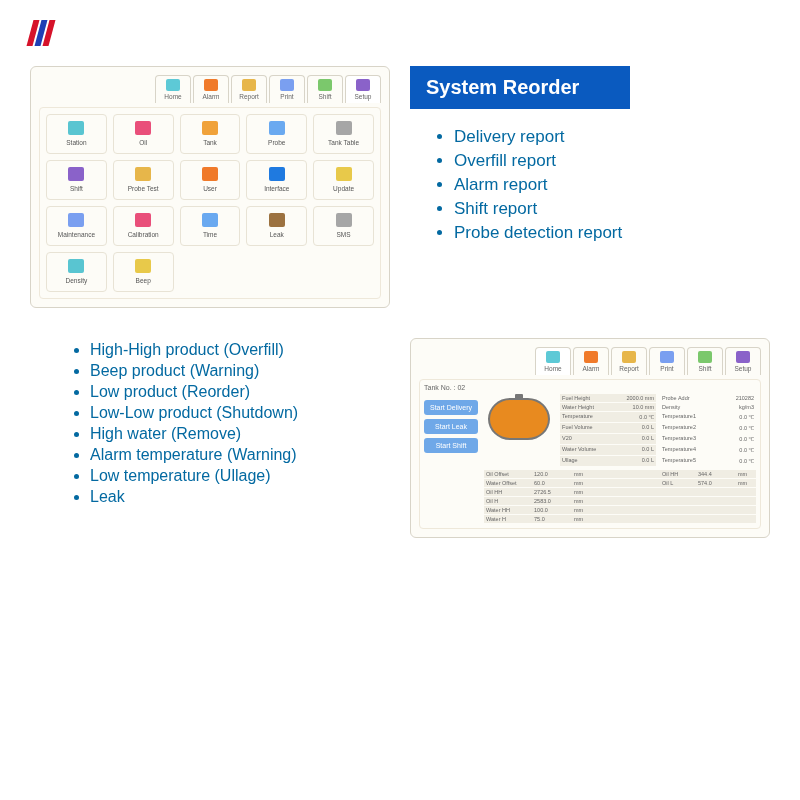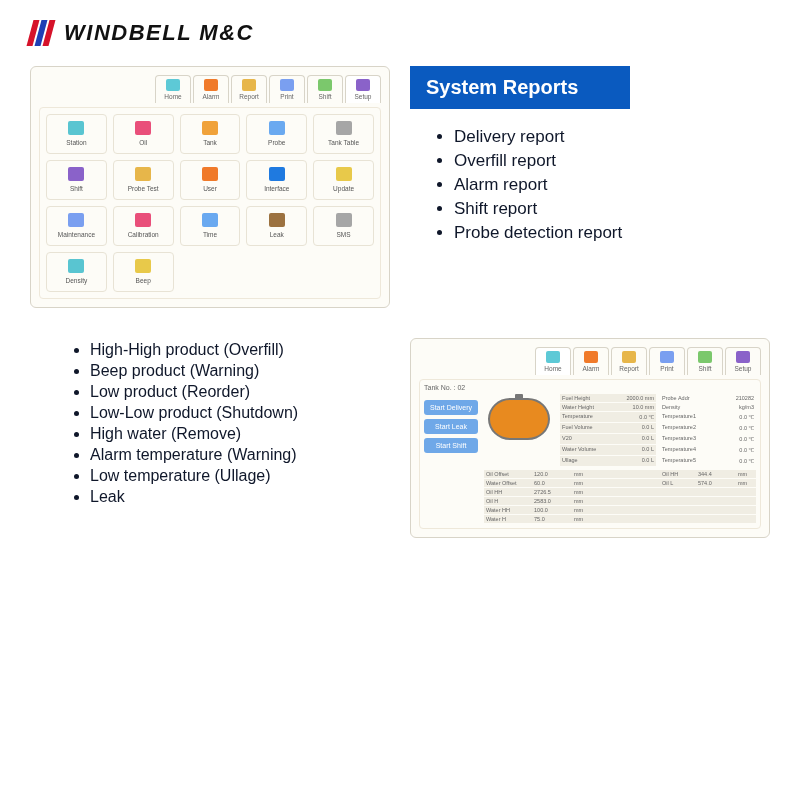--- a/index.html
+++ b/index.html
@@ -18,21 +18,21 @@
 .tab .ticon { display:block; width: 14px; height: 12px; margin: 0 auto 1px; border-radius: 2px; }
 .tab .tlabel { font-size: 6.5px; }
 
 .grid-tiles { background: #fdfcf7; border: 1px solid #eee8da; border-radius: 4px; padding: 6px; display: grid; grid-template-columns: repeat(5, 1fr); gap: 6px; }
 .tile { background: #fdfcf7; border: 1px solid #e8e3d5; border-radius: 4px; padding: 6px 2px; text-align: center; cursor: pointer; }
 .tile .ticon { display:block; width: 16px; height: 14px; margin: 0 auto 3px; border-radius: 2px; }
 .tile .tlabel { font-size: 6.5px; color: #555; }
 
 .heading { background: #0a5abf; color: #fff; font-weight: bold; font-size: 20px; padding: 10px 16px; display: inline-block; min-width: 220px; margin-bottom: 14px; }
 ul.bullets { list-style: disc; padding-left: 44px; }
-ul.bullets li { font-size: 17px; color: #0f172a; margin: 4px 0; }
+ul.bullets li { font-size: 17px; color: #0369a1; margin: 4px 0; }
 ul.bullets.small li { font-size: 16px; margin: 3px 16px; }
 
 .home-panel .body { display: flex; gap: 6px; }
 .side-btns { display:flex; flex-direction:column; gap:4px; padding-top: 6px; }
 .sbtn { background: #6fa8e8; color: #fff; border: none; border-radius: 3px; padding: 4px 6px; font-size: 7px; cursor:pointer; }
 .content { flex:1; border:1px solid #eee8da; border-radius:4px; padding:4px; }
 .tanktitle { font-size:7px; margin-bottom:3px; }
 .inner { display:flex; gap:6px; }
 .tank-ill { width: 70px; height: 50px; position:relative; }
 .tank-shape { position:absolute; inset:4px; background:#e88a1f; border:2px solid #777; border-radius: 50% / 70%; }
@@ -49,21 +49,20 @@
 </style>
 </head>
 <body>
 
 <div class="logo-row">
   <span class="logo-mark">
     <span class="logo-bar" style="background:#d6122a"></span>
     <span class="logo-bar" style="background:#1f3fb5"></span>
     <span class="logo-bar" style="background:#d6122a"></span>
   </span>
-  <span class="logo-text">WINDBELL M&amp;C</span>
 </div>
 
 <div class="quad">
 
   <div class="cell">
     <div class="panel">
       <div class="tabs" id="tabs-setup">
           <div class="tab"><span class="ticon" style="background:#5dc9d6"></span><span class="tlabel">Home</span></div>
           <div class="tab"><span class="ticon" style="background:#f07a2a"></span><span class="tlabel">Alarm</span></div>
           <div class="tab"><span class="ticon" style="background:#e7b64a"></span><span class="tlabel">Report</span></div>
@@ -87,21 +86,21 @@
           <div class="tile"><span class="ticon" style="background:#6aa9f0"></span><span class="tlabel">Time</span></div>
           <div class="tile"><span class="ticon" style="background:#9c7240"></span><span class="tlabel">Leak</span></div>
           <div class="tile"><span class="ticon" style="background:#a6a6a6"></span><span class="tlabel">SMS</span></div>
           <div class="tile"><span class="ticon" style="background:#59c5d1"></span><span class="tlabel">Density</span></div>
           <div class="tile"><span class="ticon" style="background:#e8c94a"></span><span class="tlabel">Beep</span></div>
         </div>
     </div>
   </div>
 
   <div class="cell">
-    <div class="heading">System Reports</div>
+    <div class="heading">System Reorder</div>
     <ul class="bullets" id="reports-list">
         <li>Delivery report</li>
         <li>Overfill report</li>
         <li>Alarm report</li>
         <li>Shift report</li>
         <li>Probe detection report</li>
       </ul>
   </div>
 
   <div class="cell">

